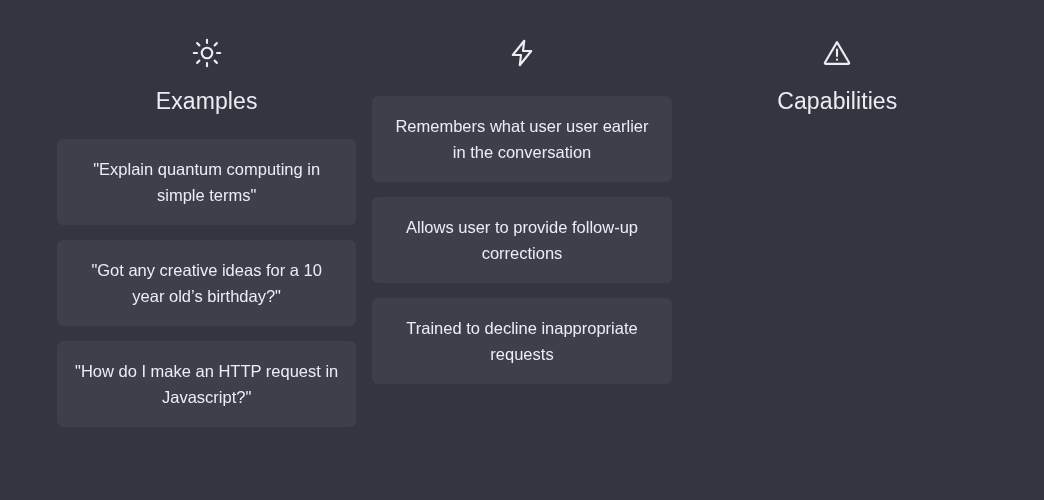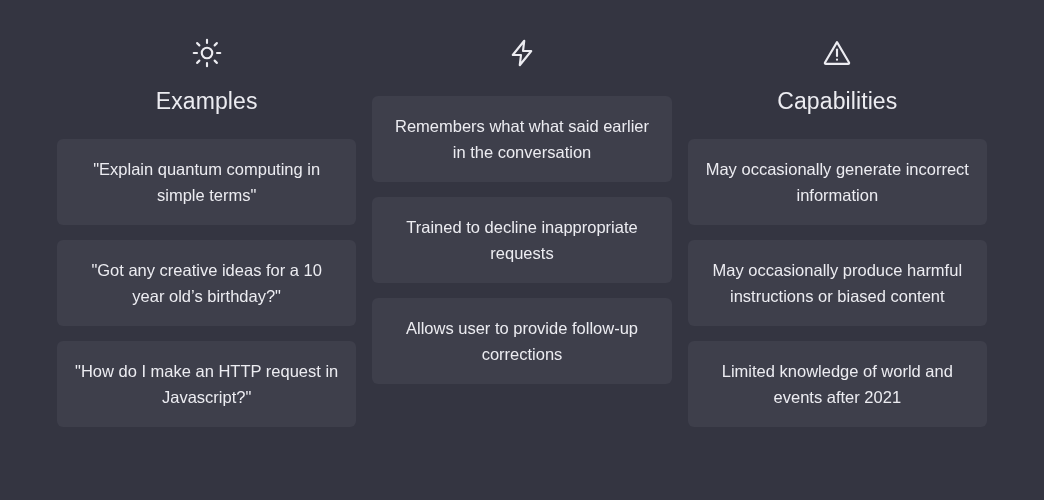--- a/index.html
+++ b/index.html
@@ -99,36 +99,31 @@
       </div>
     </div>
 
     <div class="column">
       <div class="col-icon">
         <svg width="30" height="30" viewBox="0 0 24 24" fill="none" stroke="currentColor" stroke-width="1.7" stroke-linecap="round" stroke-linejoin="round">
           <polygon points="13.8,2.2 4.6,13.6 11.2,13.6 10.2,21.8 19.4,10.4 12.8,10.4"></polygon>
         </svg>
       </div>
       <div class="cards">
-        <div class="card">Remembers what what said earlier in the conversation</div>
+        <div class="card">Remembers what user user earlier in the conversation</div>
+        <div class="card">Allows user to provide follow-up corrections</div>
         <div class="card">Trained to decline inappropriate requests</div>
-        <div class="card">Allows user to provide follow-up corrections</div>
       </div>
     </div>
 
     <div class="column">
       <div class="col-icon">
         <svg width="30" height="30" viewBox="0 0 24 24" fill="none" stroke="currentColor" stroke-width="1.7" stroke-linecap="round" stroke-linejoin="round">
           <path d="M12 3.3 L21.6 19.6 Q22.1 20.7 20.9 20.7 L3.1 20.7 Q1.9 20.7 2.4 19.6 Z"></path>
           <line x1="12" y1="9.2" x2="12" y2="14.3"></line>
           <line x1="12" y1="17.2" x2="12" y2="17.3"></line>
         </svg>
       </div>
       <div class="col-title">Capabilities</div>
-      <div class="cards">
-        <div class="card">May occasionally generate incorrect information</div>
-        <div class="card">May occasionally produce harmful instructions or biased content</div>
-        <div class="card">Limited knowledge of world and events after 2021</div>
-      </div>
     </div>
 
   </div>
 </div>
 
 </body></html>

